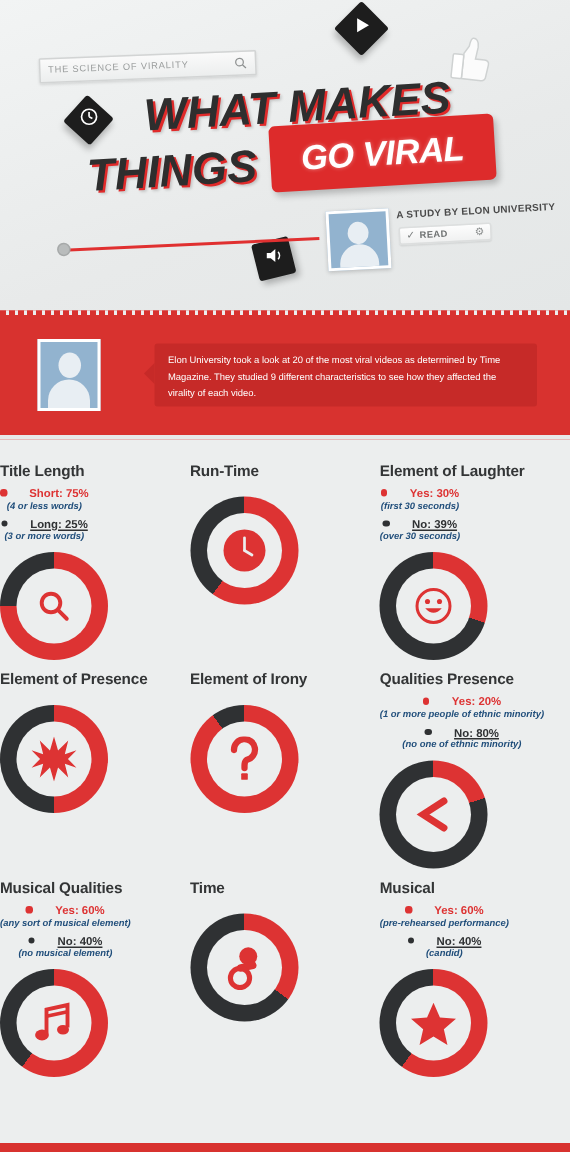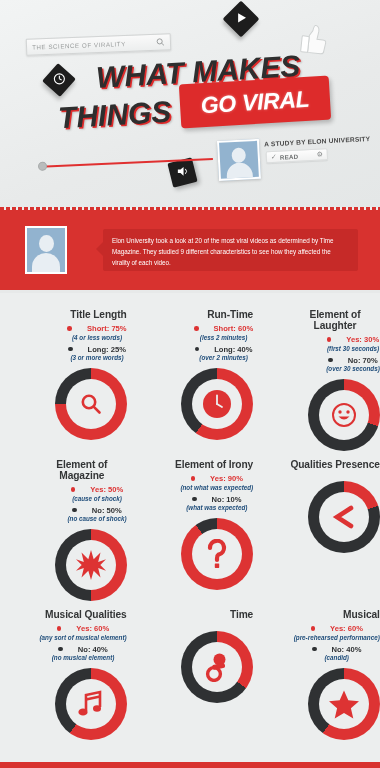--- a/index.html
+++ b/index.html
@@ -100,32 +100,32 @@
   .bubble{ position:absolute; left:103px; top:22px; width:255px; height:42px;
            background:#c62a28; border-radius:2px; padding:6px 9px; }
   .bubble:before{ content:""; position:absolute; left:-7px; top:13px;
            border-top:7px solid transparent; border-bottom:7px solid transparent;
            border-right:7px solid #c62a28; }
   .bubble p{ font-size:6.3px; line-height:1.75; color:#ffffff; font-weight:500; }
 
   
   .grid{ position:relative; width:380px; padding:8px 0 0 0; }
   .row{ display:flex; }
-  .cell{ width:126.6px; display:flex; flex-direction:column; align-items:flex-end;
-         padding-top:8px;padding-left:37px; }
+  .cell{ width:126.6px; display:flex; flex-direction:column; align-items:flex-start;
+         padding-top:8px; }
   .cell h3{ font-size:10.2px; font-weight:bold; color:#333536; text-align:center;
             margin-bottom:4px; letter-spacing:-.1px; }
   .legend{ display:flex; flex-direction:column; align-items:center; gap:0px; }
   .lg-line{ display:flex; align-items:center; gap:15px; justify-content:center; }
   .dot{ width:4.5px; height:4.5px; border-radius:50%; display:inline-block; flex:none; }
   .dot.red{ background:#dd3333; }
   .dot.dark{ background:#2f3133; }
   .lg-main{ font-size:7.6px; font-weight:bold; }
   .lg-main.red{ color:#dd3333; }
-  .lg-main.dark{ color:#2f3133; }
+  .lg-main.dark{ color:#2f3133;text-decoration:underline; }
   .lg-sub{ font-size:6.3px; font-style:italic; font-weight:bold; color:#1f4d7a;
            text-align:center; white-space:nowrap; margin-top:.5px; }
   .lg-gap{ height:4px; }
 
   .donut{ position:relative; width:72px; height:72px; border-radius:50%;
           margin-top:7px; }
   .donut .hole{ position:absolute; left:11px; top:11px; width:50px; height:50px;
                 border-radius:50%; background:#eceeee; display:flex;
                 align-items:center; justify-content:center; }
   .ic{ display:block; }
@@ -242,33 +242,20 @@
             <div class="hole">
               <svg class="ic" width="26" height="26" viewBox="0 0 26 26">
                 <circle cx="11" cy="11" r="6.2" fill="none" stroke="#dd3333" stroke-width="2.6"></circle>
                 <line x1="15.6" y1="15.6" x2="21.5" y2="21.5" stroke="#dd3333" stroke-width="2.6" stroke-linecap="round"></line>
               </svg>
             </div>
           </div>
         </div>
         <div class="cell">
           <h3>Run-Time</h3>
-          <div class="legend">
-            <div class="lg-line">
-              <span class="dot red"></span>
-              <span class="lg-main red">Short: 60%</span>
-            </div>
-            <div class="lg-sub">(less 2 minutes)</div>
-            <div class="lg-gap"></div>
-            <div class="lg-line">
-              <span class="dot dark"></span>
-              <span class="lg-main dark">Long: 40%</span>
-            </div>
-            <div class="lg-sub">(over 2 minutes)</div>
-          </div>
           <div class="donut" style="background:conic-gradient(#dd3333 0deg 216deg, #2f3133 216deg 360deg)">
             <div class="hole">
               <svg class="ic" width="34" height="34" viewBox="0 0 34 34">
                 <circle cx="17" cy="17" r="14" fill="#dd3333"></circle>
                 <line x1="17" y1="17" x2="17" y2="8.5" stroke="#eceeee" stroke-width="1.8" stroke-linecap="round"></line>
                 <line x1="17" y1="17" x2="22" y2="20" stroke="#eceeee" stroke-width="1.8" stroke-linecap="round"></line>
               </svg>
             </div>
           </div>
         </div>
@@ -276,86 +263,73 @@
           <h3>Element of Laughter</h3>
           <div class="legend">
             <div class="lg-line">
               <span class="dot red"></span>
               <span class="lg-main red">Yes: 30%</span>
             </div>
             <div class="lg-sub">(first 30 seconds)</div>
             <div class="lg-gap"></div>
             <div class="lg-line">
               <span class="dot dark"></span>
-              <span class="lg-main dark">No: 70%</span>
+              <span class="lg-main dark">No: 39%</span>
             </div>
             <div class="lg-sub">(over 30 seconds)</div>
           </div>
           <div class="donut" style="background:conic-gradient(#dd3333 0deg 108deg, #2f3133 108deg 360deg)">
             <div class="hole">
               <svg class="ic" width="26" height="26" viewBox="0 0 26 26">
                 <circle cx="13" cy="13" r="11" fill="none" stroke="#dd3333" stroke-width="2"></circle>
                 <circle cx="9" cy="10" r="1.7" fill="#dd3333"></circle>
                 <circle cx="17" cy="10" r="1.7" fill="#dd3333"></circle>
                 <path d="M7.5 14.5 Q13 20.5 18.5 14.5 Z" fill="#dd3333"></path>
               </svg>
             </div>
           </div>
         </div>
       </div>
       <div class="row">
         <div class="cell">
-          <h3>Element of Magazine</h3>
-          <div class="legend">
-            <div class="lg-line">
-              <span class="dot red"></span>
-              <span class="lg-main red">Yes: 50%</span>
-            </div>
-            <div class="lg-sub">(cause of shock)</div>
-            <div class="lg-gap"></div>
-            <div class="lg-line">
-              <span class="dot dark"></span>
-              <span class="lg-main dark">No: 50%</span>
-            </div>
-            <div class="lg-sub">(no cause of shock)</div>
-          </div>
+          <h3>Element of Presence</h3>
           <div class="donut" style="background:conic-gradient(#dd3333 0deg 180deg, #2f3133 180deg 360deg)">
             <div class="hole">
               <svg class="ic" width="30" height="30" viewBox="0 0 30 30">
                 <polygon fill="#dd3333" points="15,0 17.7,9.3 24.5,2.6 22.2,11.9 30,9.2 24.3,15 30,20.8 22.2,18.1 24.5,27.4 17.7,20.7 15,30 12.3,20.7 5.5,27.4 7.8,18.1 0,20.8 5.7,15 0,9.2 7.8,11.9 5.5,2.6 12.3,9.3"></polygon>
               </svg>
             </div>
           </div>
         </div>
         <div class="cell">
           <h3>Element of Irony</h3>
-          <div class="legend">
-            <div class="lg-line">
-              <span class="dot red"></span>
-              <span class="lg-main red">Yes: 90%</span>
-            </div>
-            <div class="lg-sub">(not what was expected)</div>
-            <div class="lg-gap"></div>
-            <div class="lg-line">
-              <span class="dot dark"></span>
-              <span class="lg-main dark">No: 10%</span>
-            </div>
-            <div class="lg-sub">(what was expected)</div>
-          </div>
           <div class="donut" style="background:conic-gradient(#dd3333 0deg 324deg, #2f3133 324deg 360deg)">
             <div class="hole">
               <svg class="ic" width="24" height="30" viewBox="0 0 24 30">
                 <path d="M5 9 A7 7 0 1 1 13.5 15.6 C12.2 16.5 12 17.6 12 19.5 L12 21" fill="none" stroke="#dd3333" stroke-width="4.2" stroke-linecap="round"></path>
                 <rect x="9.8" y="24.5" width="4.4" height="4.4" rx="0.6" fill="#dd3333"></rect>
               </svg>
             </div>
           </div>
         </div>
         <div class="cell">
           <h3>Qualities Presence</h3>
+          <div class="legend">
+            <div class="lg-line">
+              <span class="dot red"></span>
+              <span class="lg-main red">Yes: 20%</span>
+            </div>
+            <div class="lg-sub">(1 or more people of ethnic minority)</div>
+            <div class="lg-gap"></div>
+            <div class="lg-line">
+              <span class="dot dark"></span>
+              <span class="lg-main dark">No: 80%</span>
+            </div>
+            <div class="lg-sub">(no one of ethnic minority)</div>
+          </div>
           <div class="donut" style="background:conic-gradient(#dd3333 0deg 72deg, #2f3133 72deg 360deg)">
             <div class="hole">
               <svg class="ic" width="26" height="24" viewBox="0 0 26 24">
                 <polyline points="20,3 6,12 20,21" fill="none" stroke="#dd3333" stroke-width="4.6" stroke-linecap="round" stroke-linejoin="miter"></polyline>
               </svg>
             </div>
           </div>
         </div>
       </div>
       <div class="row">

